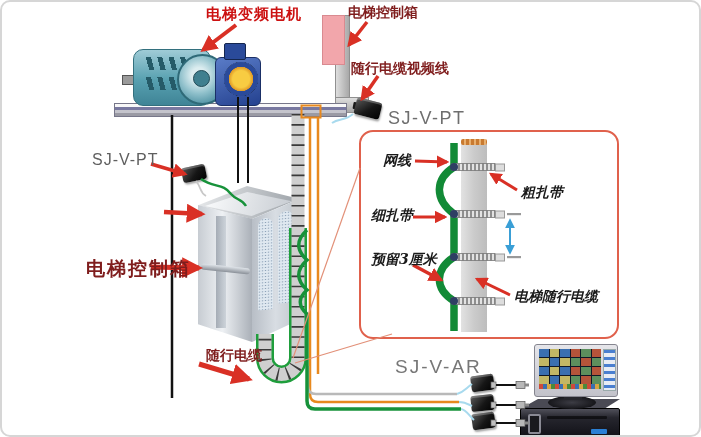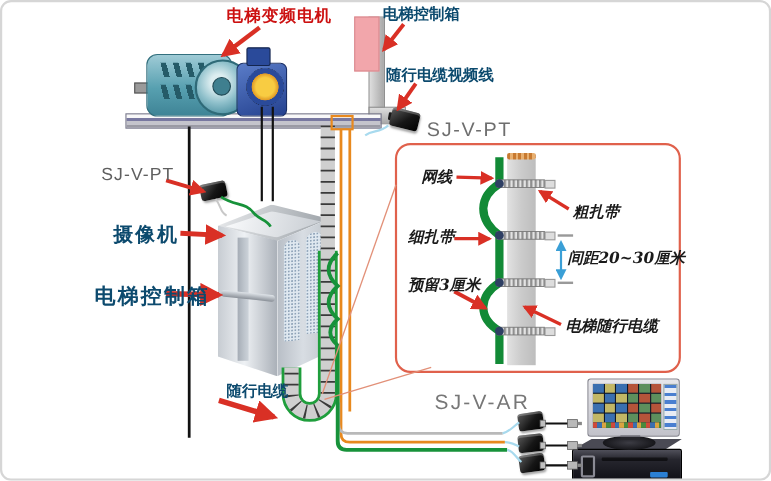--- a/index.html
+++ b/index.html
@@ -3,21 +3,21 @@
 <meta charset="utf-8">
 <style>
   html,body{margin:0;padding:0;background:#fff;}
   #stage{
     position:relative;width:701px;height:437px;box-sizing:border-box;
     background:#fff;border:2px solid #d6d6d6;border-radius:10px;overflow:hidden;
     font-family:"Liberation Sans",sans-serif;
   }
   .abs{position:absolute;}
   
-  .lbl{position:absolute;z-index:60;white-space:nowrap;color:#0c4a6e;font-weight:bold;}
+  .lbl{position:absolute;z-index:60;white-space:nowrap;color:#7f1d1d;font-weight:bold;}
   .lbl-red{color:#cc1111;}
   .lbl-gray{color:#6e6e6e;font-weight:normal;}
   .hand{font-family:"DejaVu Serif",serif;font-style:italic;font-weight:bold;color:#1a1a1a;}
   
   .beam{left:112px;top:101px;width:231px;height:12px;z-index:6;border:1px solid #77778a;
     background:linear-gradient(#f8f8f8 0 28%,#7878a0 28% 50%,#c4c4cc 50% 78%,#9a9aa4 78% 100%);}
   .channel-v{left:333px;top:13px;width:13px;height:92px;z-index:5;border:1px solid #909090;
     background:linear-gradient(90deg,#dedede,#a8a8a8);}
   .channel-h{left:333px;top:95px;width:32px;height:14px;z-index:5;border:1px solid #909090;
     background:linear-gradient(#dedede,#a8a8a8);}
@@ -258,25 +258,23 @@
     <line x1="411" y1="215" x2="443" y2="215" stroke="#d93025" stroke-width="3" marker-end="url(#mr)"></line>
     <line x1="411" y1="263" x2="439" y2="278" stroke="#d93025" stroke-width="3.5" marker-end="url(#mr)"></line>
     <line x1="508" y1="293" x2="475" y2="277" stroke="#d93025" stroke-width="3" marker-end="url(#mr)"></line>
   </svg>
 
   <div class="lbl lbl-red" style="left:204px;top:3px;font-size:15px;letter-spacing:1px;">电梯变频电机</div>
   <div class="lbl" style="left:346px;top:2px;font-size:14px;">电梯控制箱</div>
   <div class="lbl" style="left:349px;top:58px;font-size:14px;">随行电缆视频线</div>
   <div class="lbl lbl-gray" style="left:386px;top:106px;font-size:18px;letter-spacing:1.5px;">SJ-V-PT</div>
   <div class="lbl lbl-gray" style="left:90px;top:149px;font-size:16px;letter-spacing:1px;color:#5f5f5f;">SJ-V-PT</div>
-  <div class="lbl" style="left:101px;top:199px;font-size:18px;letter-spacing:2px;">摄像机</div>
   <div class="lbl" style="left:84px;top:254px;font-size:19px;letter-spacing:2px;">电梯控制箱</div>
   <div class="lbl" style="left:180px;top:345px;font-size:14px;margin-left:24px;">随行电缆</div>
   <div class="lbl lbl-gray" style="left:393px;top:354px;font-size:19px;letter-spacing:2px;color:#777;">SJ-V-AR</div>
 
   <div class="lbl hand" style="left:381px;top:150px;font-size:14px;">网线</div>
   <div class="lbl hand" style="left:519px;top:182px;font-size:14px;">粗扎带</div>
   <div class="lbl hand" style="left:369px;top:205px;font-size:14px;">细扎带</div>
-  <div class="lbl hand" style="left:514px;top:224px;font-size:14px;">间距20~30厘米</div>
   <div class="lbl hand" style="left:369px;top:249px;font-size:14px;">预留3厘米</div>
   <div class="lbl hand" style="left:512px;top:286px;font-size:14px;">电梯随行电缆</div>
 
 </div>
 
 </body></html>

